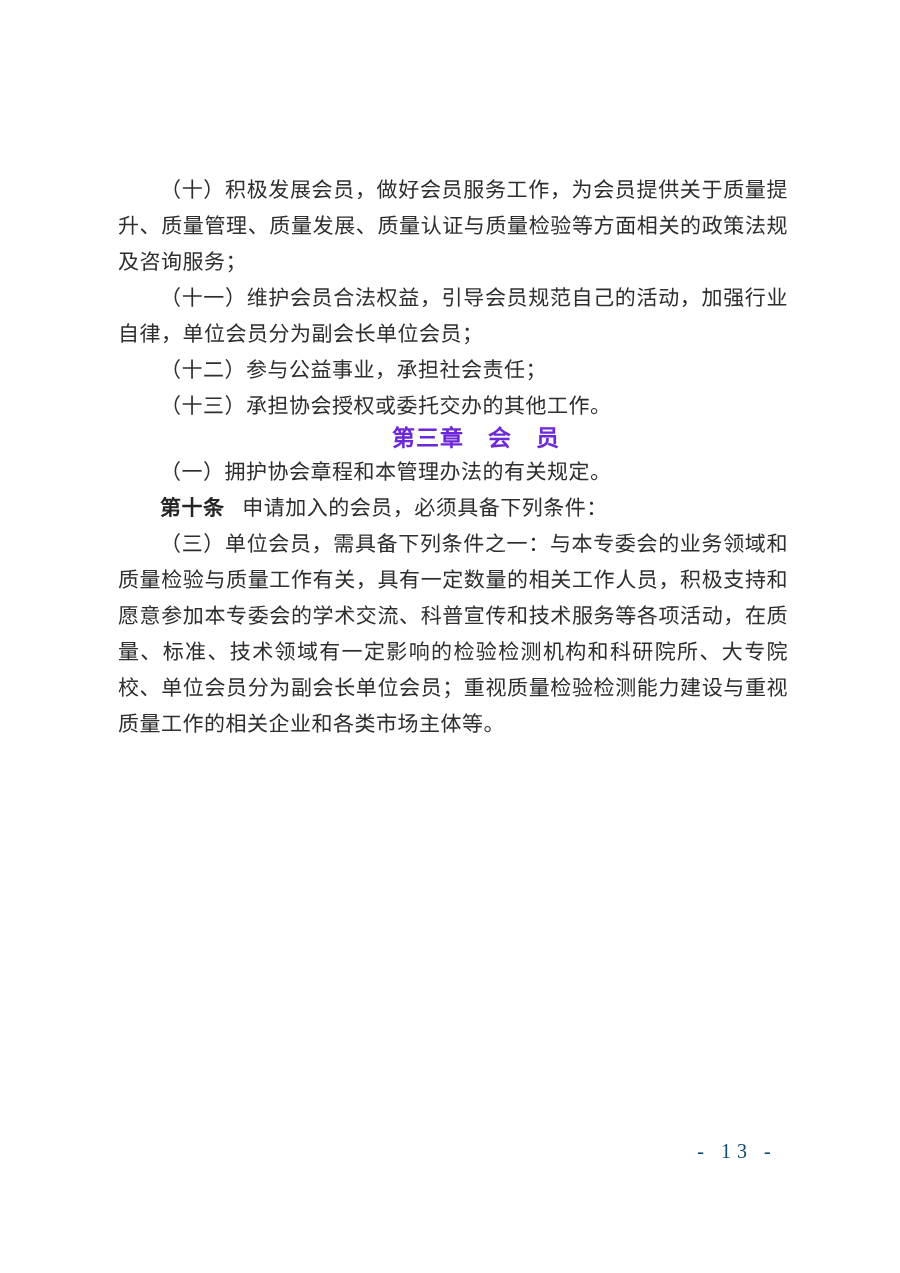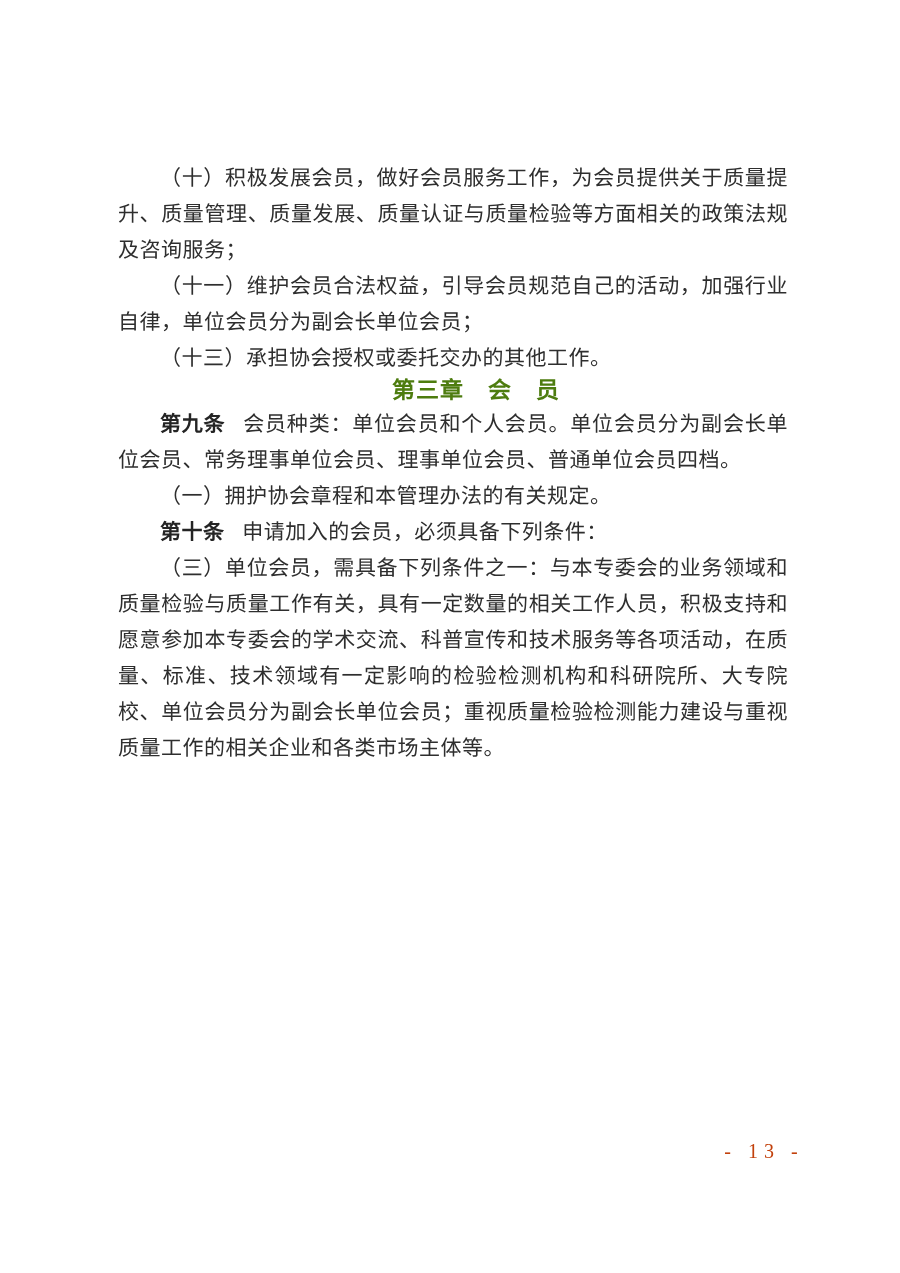--- a/index.html
+++ b/index.html
@@ -12,75 +12,73 @@
     position: relative;
     width: 900px;
     height: 1273px;
     background: #ffffff;
     overflow: hidden;
     font-family: "Liberation Serif", "DejaVu Serif", serif;
   }
   .content {
     position: absolute;
     left: 118px;
-    top: 160px;
+    top: 172px;
     width: 670px;
     font-size: 21px;
     line-height: 36px;
     letter-spacing: 0.5px;
     color: #2e2e2e;
     text-align: justify;
   }
   .content p {
     margin: 0;
     padding: 0;
     text-indent: 2em;
   }
   .chapter-heading {
     text-align: center;
     text-indent: 0;
     font-weight: bold;
     font-size: 23px;
     letter-spacing: 1px;
-    color: #4d7c0f;
+    color: #6d28d9;
     margin: 17px 0 34px 0;
     line-height: 30px;
   }
   .article-label {
     font-weight: bold;
     color: #242424;
     margin-right: 0.85em;
   }
   .page-number {
     position: absolute;
     top: 1140px;
-    left: 704px;
+    left: 677px;
     width: 120px;
     text-align: center;
     font-size: 20px;
     letter-spacing: 6px;
-    color: #c2410c;
+    color: #0c4a6e;
     white-space: nowrap;
   }
 </style>
 </head>
 <body>
 
 <div class="page">
   <div class="content">
 
     <p>（十）积极发展会员，做好会员服务工作，为会员提供关于质量提升、质量管理、质量发展、质量认证与质量检验等方面相关的政策法规及咨询服务；</p>
     <p>（十一）维护会员合法权益，引导会员规范自己的活动，加强行业自律，单位会员分为副会长单位会员；</p>
+    <p>（十二）参与公益事业，承担社会责任；</p>
     <p>（十三）承担协会授权或委托交办的其他工作。</p>
 
     <p class="chapter-heading">第三章　会　员</p>
 
-    <p>
-      <span class="article-label">第九条</span><span>会员种类：单位会员和个人会员。单位会员分为副会长单位会员、常务理事单位会员、理事单位会员、普通单位会员四档。</span>
-    </p>
 
     <p>（一）拥护协会章程和本管理办法的有关规定。</p>
 
     <p>
       <span class="article-label">第十条</span><span>申请加入的会员，必须具备下列条件：</span>
     </p>
     <p>（三）单位会员，需具备下列条件之一：与本专委会的业务领域和质量检验与质量工作有关，具有一定数量的相关工作人员，积极支持和愿意参加本专委会的学术交流、科普宣传和技术服务等各项活动，在质量、标准、技术领域有一定影响的检验检测机构和科研院所、大专院校、单位会员分为副会长单位会员；重视质量检验检测能力建设与重视质量工作的相关企业和各类市场主体等。</p>
 
   </div>
 

